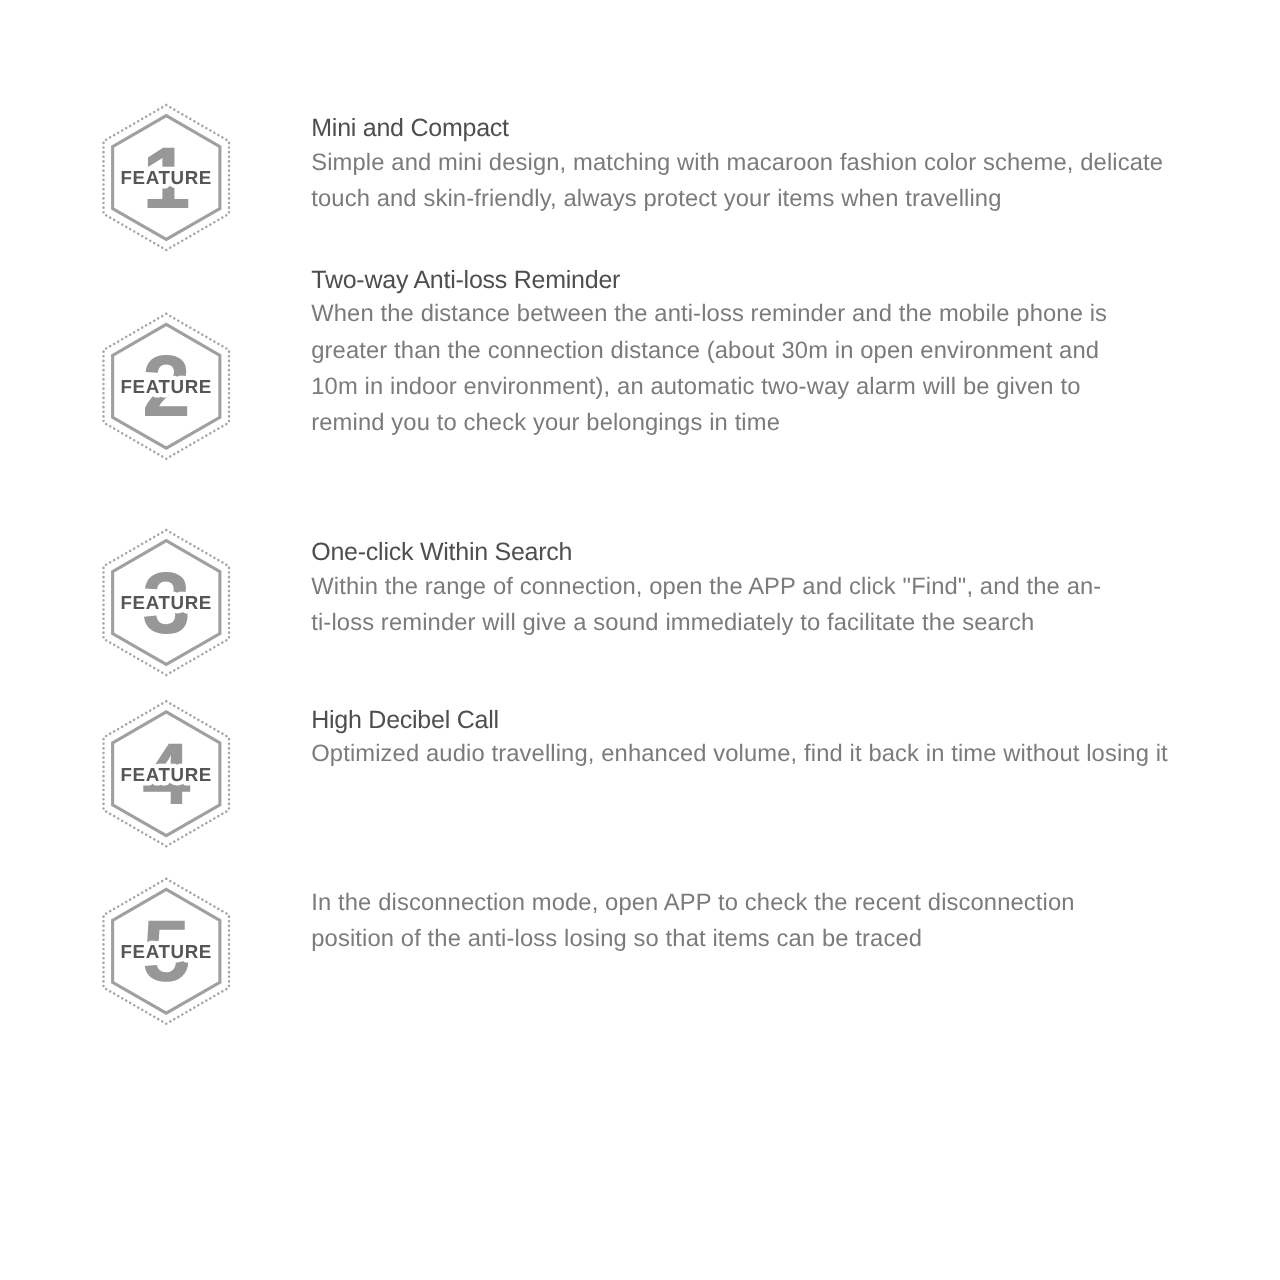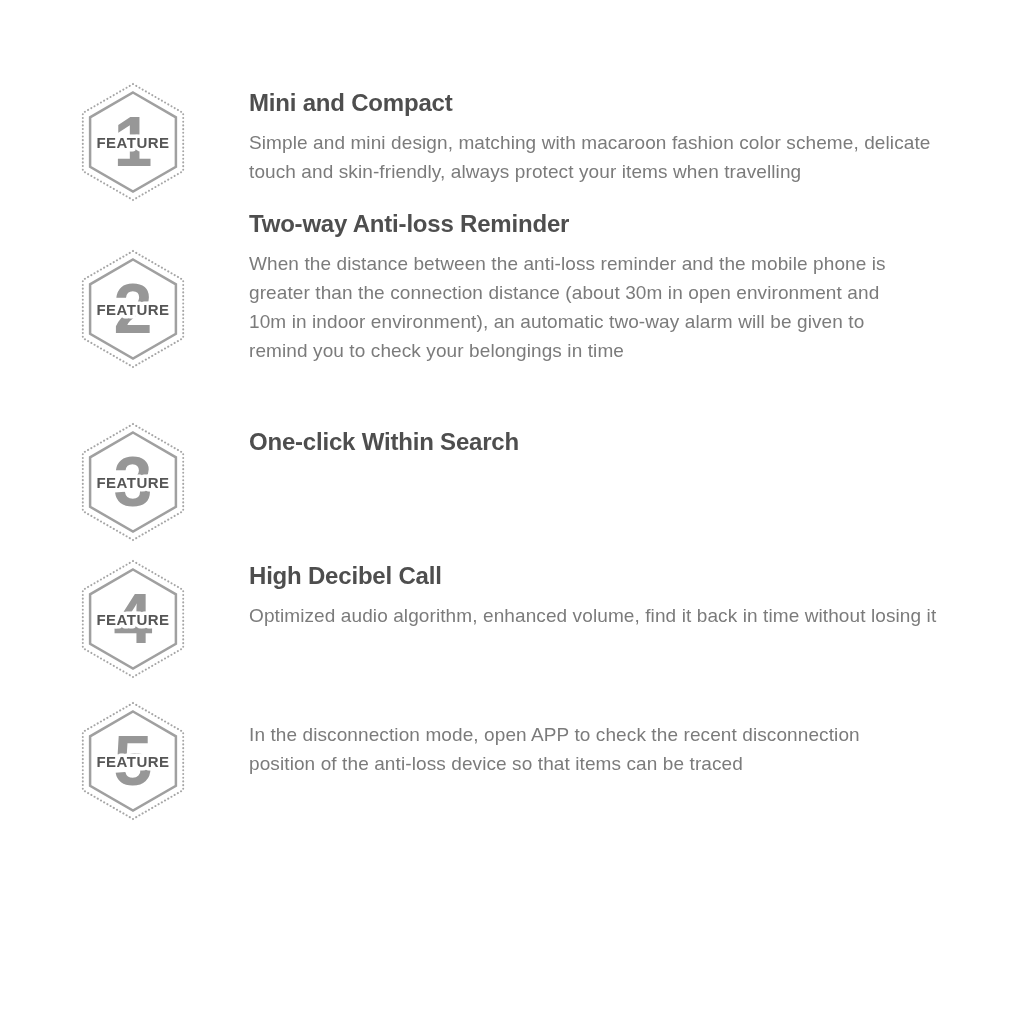--- a/index.html
+++ b/index.html
@@ -51,28 +51,27 @@
     stroke: #ffffff;
     stroke-width: 7px;
     stroke-linejoin: round;
   }
   .feature-text {
     position: absolute;
     left: 249px;
     width: 750px;
   }
   .feature-title {
-    font-size: 24px;
-    font-weight: bold;
+    font-size: 20px;
+    font-weight: normal;
     color: #4e4e4e;
     letter-spacing: -0.2px;
     line-height: 26px;
   }
   .feature-desc {
-    margin-top: 12px;
     font-size: 19px;
     color: #7b7b7b;
     line-height: 29px;
     white-space: pre-line;
     letter-spacing: 0.1px;
   }
 </style>
 </head>
 <body>
 
@@ -105,37 +104,39 @@
   </div>
 
   <svg class="badge" style="top:421px" viewBox="0 0 112 122">
     <polygon class="hex-dotted" points="56,3 106.2,32 106.2,90 56,119 5.8,90 5.8,32"></polygon>
     <polygon class="hex-solid" points="56,11.5 98.9,36.3 98.9,85.8 56,110.5 13.1,85.8 13.1,36.3"></polygon>
     <text class="badge-number" x="56" y="85">3</text>
     <text class="badge-label" x="56" y="66.5">FEATURE</text>
   </svg>
   <div class="feature-text" style="top:429px">
     <div class="feature-title">One-click Within Search</div>
+    <div class="feature-desc">Within the range of connection, open the APP and click "Find", and the an-
+ti-loss reminder will give a sound immediately to facilitate the search</div>
   </div>
 
   <svg class="badge" style="top:558px" viewBox="0 0 112 122">
     <polygon class="hex-dotted" points="56,3 106.2,32 106.2,90 56,119 5.8,90 5.8,32"></polygon>
     <polygon class="hex-solid" points="56,11.5 98.9,36.3 98.9,85.8 56,110.5 13.1,85.8 13.1,36.3"></polygon>
     <text class="badge-number" x="56" y="85">4</text>
     <text class="badge-label" x="56" y="66.5">FEATURE</text>
   </svg>
   <div class="feature-text" style="top:563px">
     <div class="feature-title">High Decibel Call</div>
-    <div class="feature-desc">Optimized audio algorithm, enhanced volume, find it back in time without losing it</div>
+    <div class="feature-desc">Optimized audio travelling, enhanced volume, find it back in time without losing it</div>
   </div>
 
   <svg class="badge" style="top:700px" viewBox="0 0 112 122">
     <polygon class="hex-dotted" points="56,3 106.2,32 106.2,90 56,119 5.8,90 5.8,32"></polygon>
     <polygon class="hex-solid" points="56,11.5 98.9,36.3 98.9,85.8 56,110.5 13.1,85.8 13.1,36.3"></polygon>
     <text class="badge-number" x="56" y="85">5</text>
     <text class="badge-label" x="56" y="66.5">FEATURE</text>
   </svg>
   <div class="feature-text" style="top:708px">
     <div class="feature-desc">In the disconnection mode, open APP to check the recent disconnection
-position of the anti-loss device so that items can be traced</div>
+position of the anti-loss losing so that items can be traced</div>
   </div>
 
 </div>
 
 </body></html>

